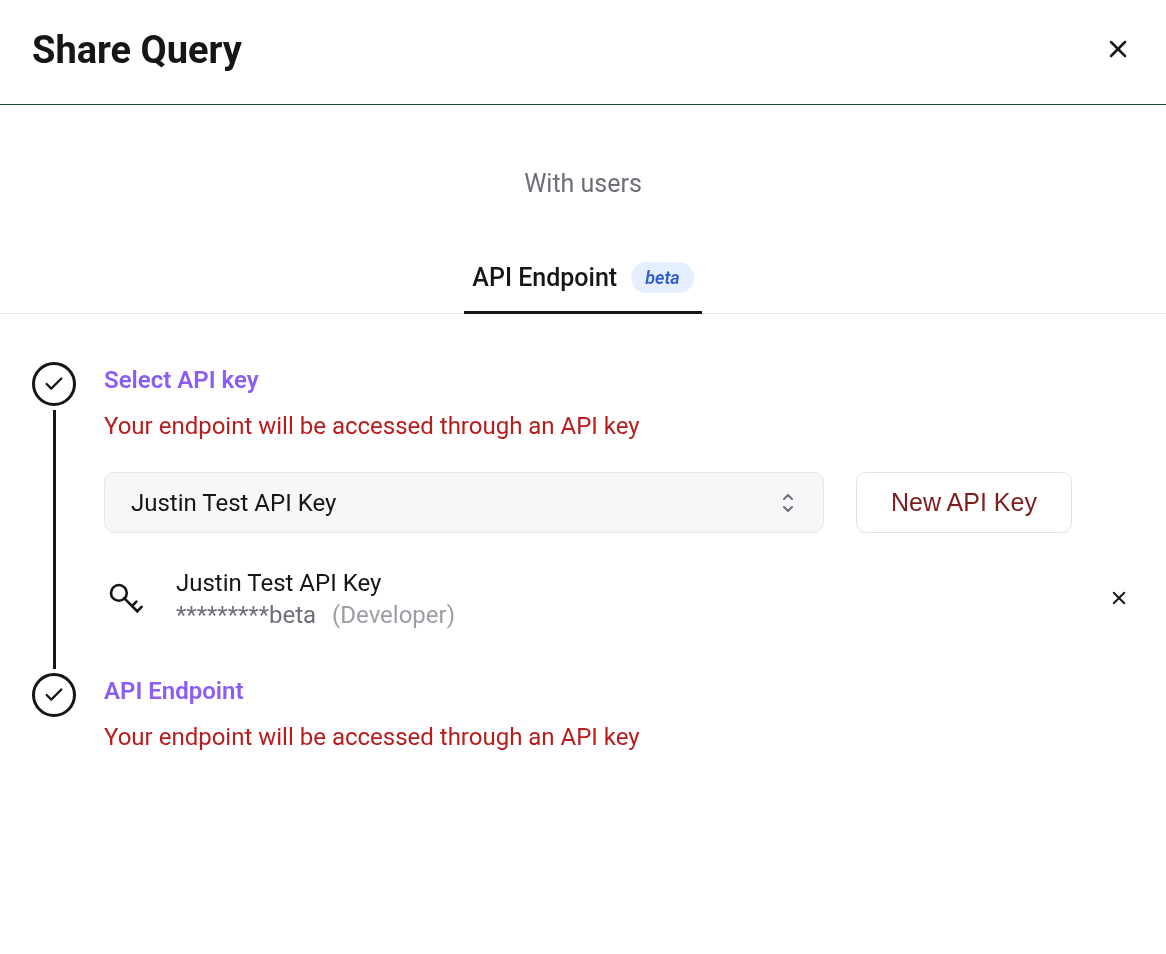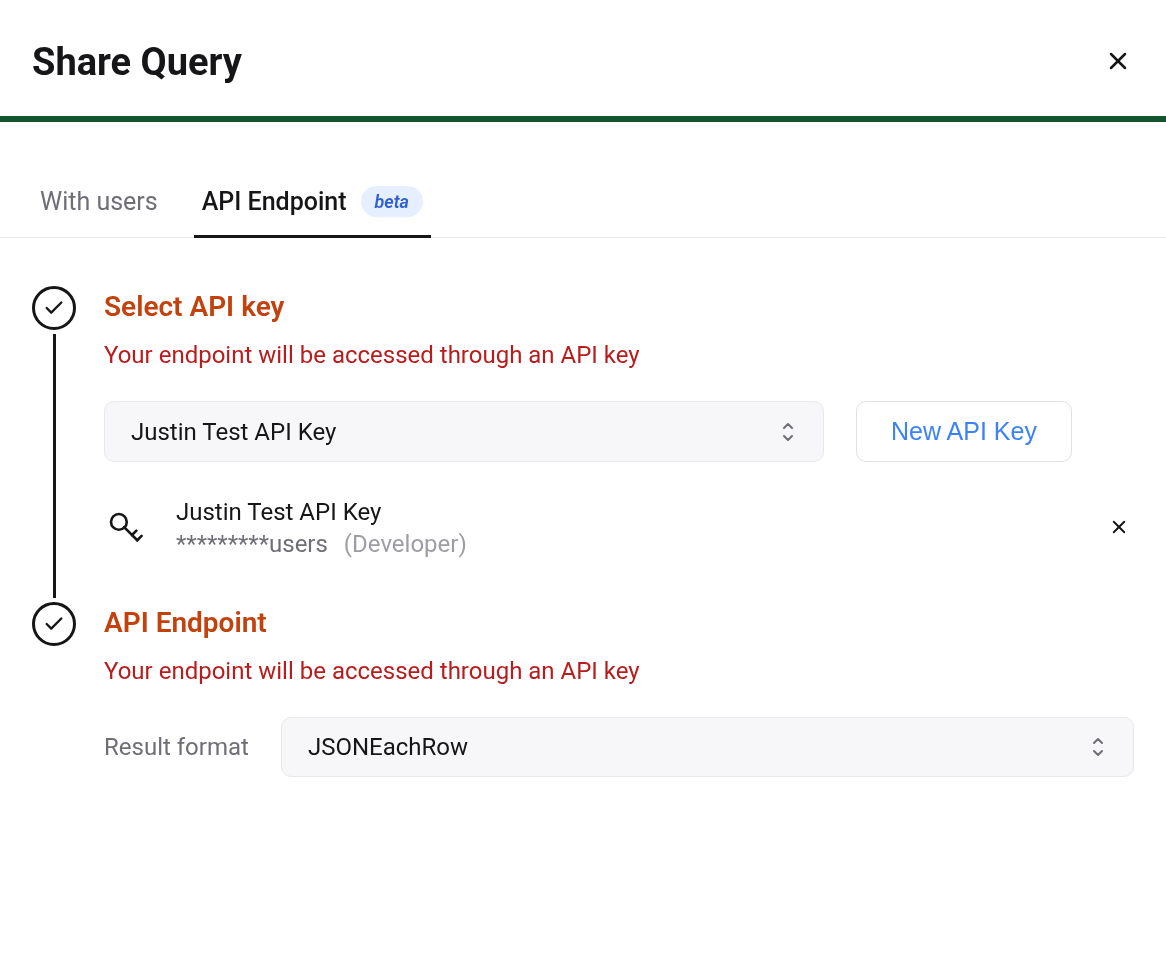--- a/index.html
+++ b/index.html
@@ -14,22 +14,21 @@
       width: 1166px;
       height: 954px;
       overflow: hidden;
     }
     
     .header {
       display: flex;
       align-items: center;
       justify-content: space-between;
       padding: 28px 32px 32px 32px;
-      border-bottom: 6px solid #14532d;
-      margin-top: 12px;
+      border-bottom: 1px solid #14532d;
     }
     
     .title {
       font-size: 38px;
       font-weight: 700;
       color: #161517;
     }
     
     .close-btn {
       background: none;
@@ -39,20 +38,21 @@
       color: #161517;
     }
     
     .tabs {
       display: flex;
       align-items: center;
       padding: 0 32px;
       margin-top: 48px;
       border-bottom: 1px solid #e8e8eb;
       gap: 28px;
+      flex-direction: column;
     }
     
     .tab {
       padding: 16px 8px 18px 8px;
       font-size: 25px;
       color: #6f6e77;
       cursor: pointer;
       border-bottom: 3px solid transparent;
       margin-bottom: -1px;
       display: flex;
@@ -111,23 +111,23 @@
       background: #161517;
       margin: 4px 0;
     }
     
     .step-body {
       flex: 1;
       padding-bottom: 44px;
     }
     
     .step-title {
-      font-size: 28px;
+      font-size: 24px;
       font-weight: 600;
-      color: #c2410c;
+      color: #8b5cf6;
       margin-bottom: 18px;
       padding-top: 4px;
     }
     
     .step-desc {
       font-size: 24px;
       color: #b91c1c;
       margin-bottom: 32px;
     }
     
@@ -151,21 +151,21 @@
       justify-content: space-between;
       cursor: pointer;
     }
     
     .new-key-btn {
       background: #fff;
       border: 1px solid #e1e1e4;
       border-radius: 10px;
       padding: 15px 34px;
       font-size: 25px;
-      color: #3b82f6;
+      color: #7f1d1d;
       cursor: pointer;
       white-space: nowrap;
     }
     
     .key-item {
       display: flex;
       align-items: center;
       margin-top: 36px;
       gap: 30px;
     }
@@ -290,21 +290,21 @@
       <div class="key-item">
         <svg class="key-icon" width="42" height="42" viewBox="0 0 48 48" fill="none" stroke="#161517" stroke-width="3" stroke-linecap="round" stroke-linejoin="round">
           <circle cx="17" cy="17" r="9"></circle>
           <path d="M23 23 L38 38"></path>
           <path d="M32 32 L37 27"></path>
           <path d="M38 38 L43 33"></path>
         </svg>
         <div class="key-info">
           <div class="key-name">Justin Test API Key</div>
           <div class="key-meta">
-            <span class="key-mask">*********users</span>
+            <span class="key-mask">*********beta</span>
             <span class="key-role">(Developer)</span>
           </div>
         </div>
         <button class="key-remove">
           <svg width="18" height="18" viewBox="0 0 24 24" fill="none" stroke="currentColor" stroke-width="2.5" stroke-linecap="round">
             <line x1="5" y1="5" x2="19" y2="19"></line>
             <line x1="19" y1="5" x2="5" y2="19"></line>
           </svg>
         </button>
       </div>
@@ -316,26 +316,16 @@
       <div class="step-circle">
         <svg width="22" height="22" viewBox="0 0 24 24" fill="none" stroke="#161517" stroke-width="2.5" stroke-linecap="round" stroke-linejoin="round">
           <polyline points="4 12 9 17 20 6"></polyline>
         </svg>
       </div>
     </div>
     <div class="step-body">
       <div class="step-title">API Endpoint</div>
       <div class="step-desc">Your endpoint will be accessed through an API key</div>
 
-      <div class="format-row">
-        <span class="format-label">Result format</span>
-        <div class="format-select">
-          <span>JSONEachRow</span>
-          <svg class="sort-icon" width="18" height="22" viewBox="0 0 18 22" fill="none" stroke="currentColor" stroke-width="2" stroke-linecap="round" stroke-linejoin="round">
-            <polyline points="5 7 9 3 13 7"></polyline>
-            <polyline points="5 15 9 19 13 15"></polyline>
-          </svg>
-        </div>
-      </div>
     </div>
   </div>
 
 </div>
 
 </body></html>

